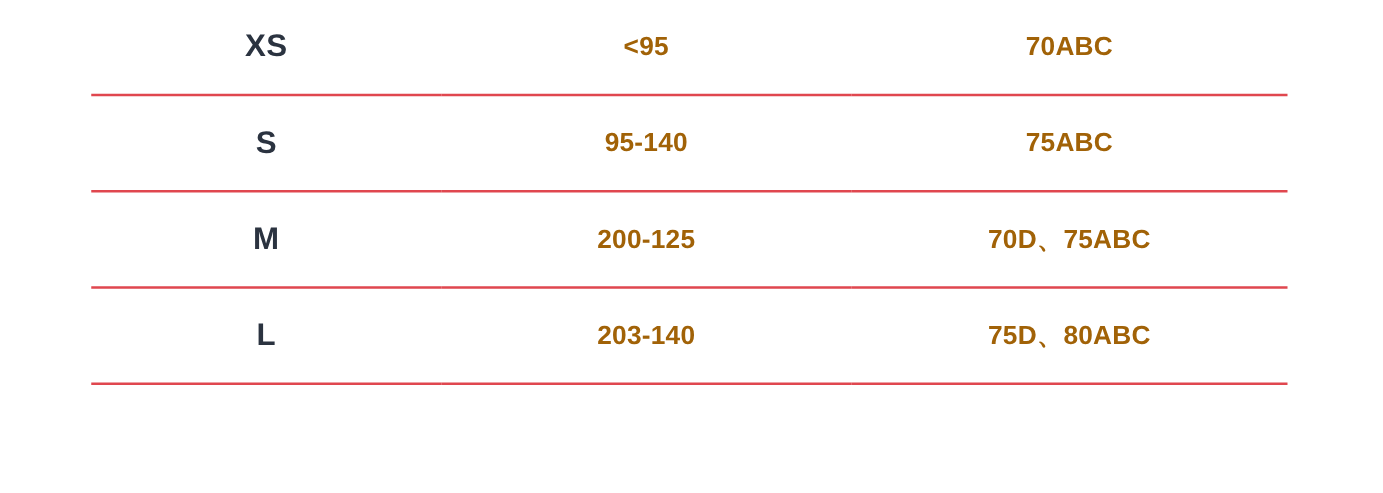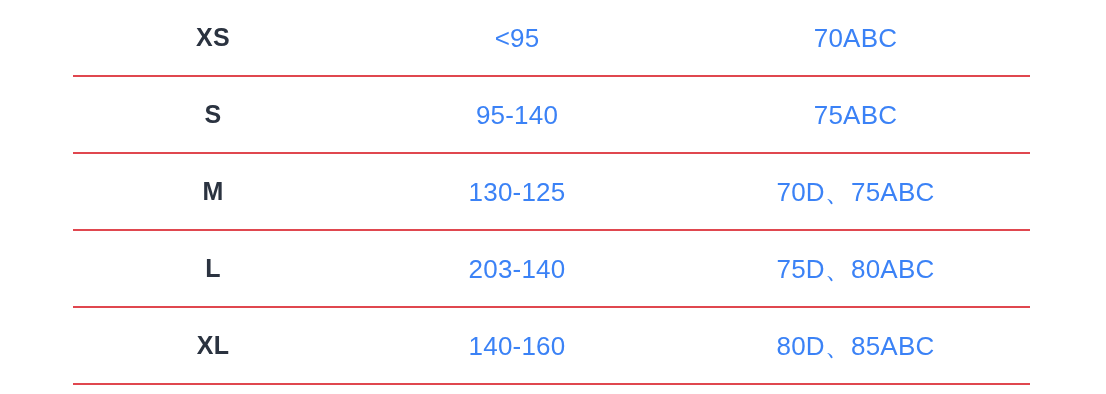--- a/index.html
+++ b/index.html
@@ -63,23 +63,23 @@
   .cell-size {
     font-size: 25px;
     font-weight: bold;
     color: #2b3340;
     letter-spacing: 0.3px;
     line-height: 1;
   }
 
   .cell-measure,
   .cell-bra {
-    font-size: 26px;
-    font-weight: normal;
-    color: #3b82f6;
+    font-size: 21px;
+    font-weight: bold;
+    color: #a16207;
     letter-spacing: 0.2px;
     line-height: 1;
   }
 
   .cell-bra {
     white-space: nowrap;
   }
 </style>
 </head>
 <body>
@@ -108,37 +108,30 @@
         <td class="pad-left"></td>
         <td class="cell-size">S</td>
         <td class="cell-measure">95-140</td>
         <td class="cell-bra">75ABC</td>
         <td class="pad-right"></td>
       </tr>
 
       <tr>
         <td class="pad-left"></td>
         <td class="cell-size">M</td>
-        <td class="cell-measure">130-125</td>
+        <td class="cell-measure">200-125</td>
         <td class="cell-bra">70D、75ABC</td>
         <td class="pad-right"></td>
       </tr>
 
       <tr>
         <td class="pad-left"></td>
         <td class="cell-size">L</td>
         <td class="cell-measure">203-140</td>
         <td class="cell-bra">75D、80ABC</td>
         <td class="pad-right"></td>
       </tr>
 
-      <tr>
-        <td class="pad-left"></td>
-        <td class="cell-size">XL</td>
-        <td class="cell-measure">140-160</td>
-        <td class="cell-bra">80D、85ABC</td>
-        <td class="pad-right"></td>
-      </tr>
 
     </tbody>
   </table>
 
 </div>
 
 </body></html>

